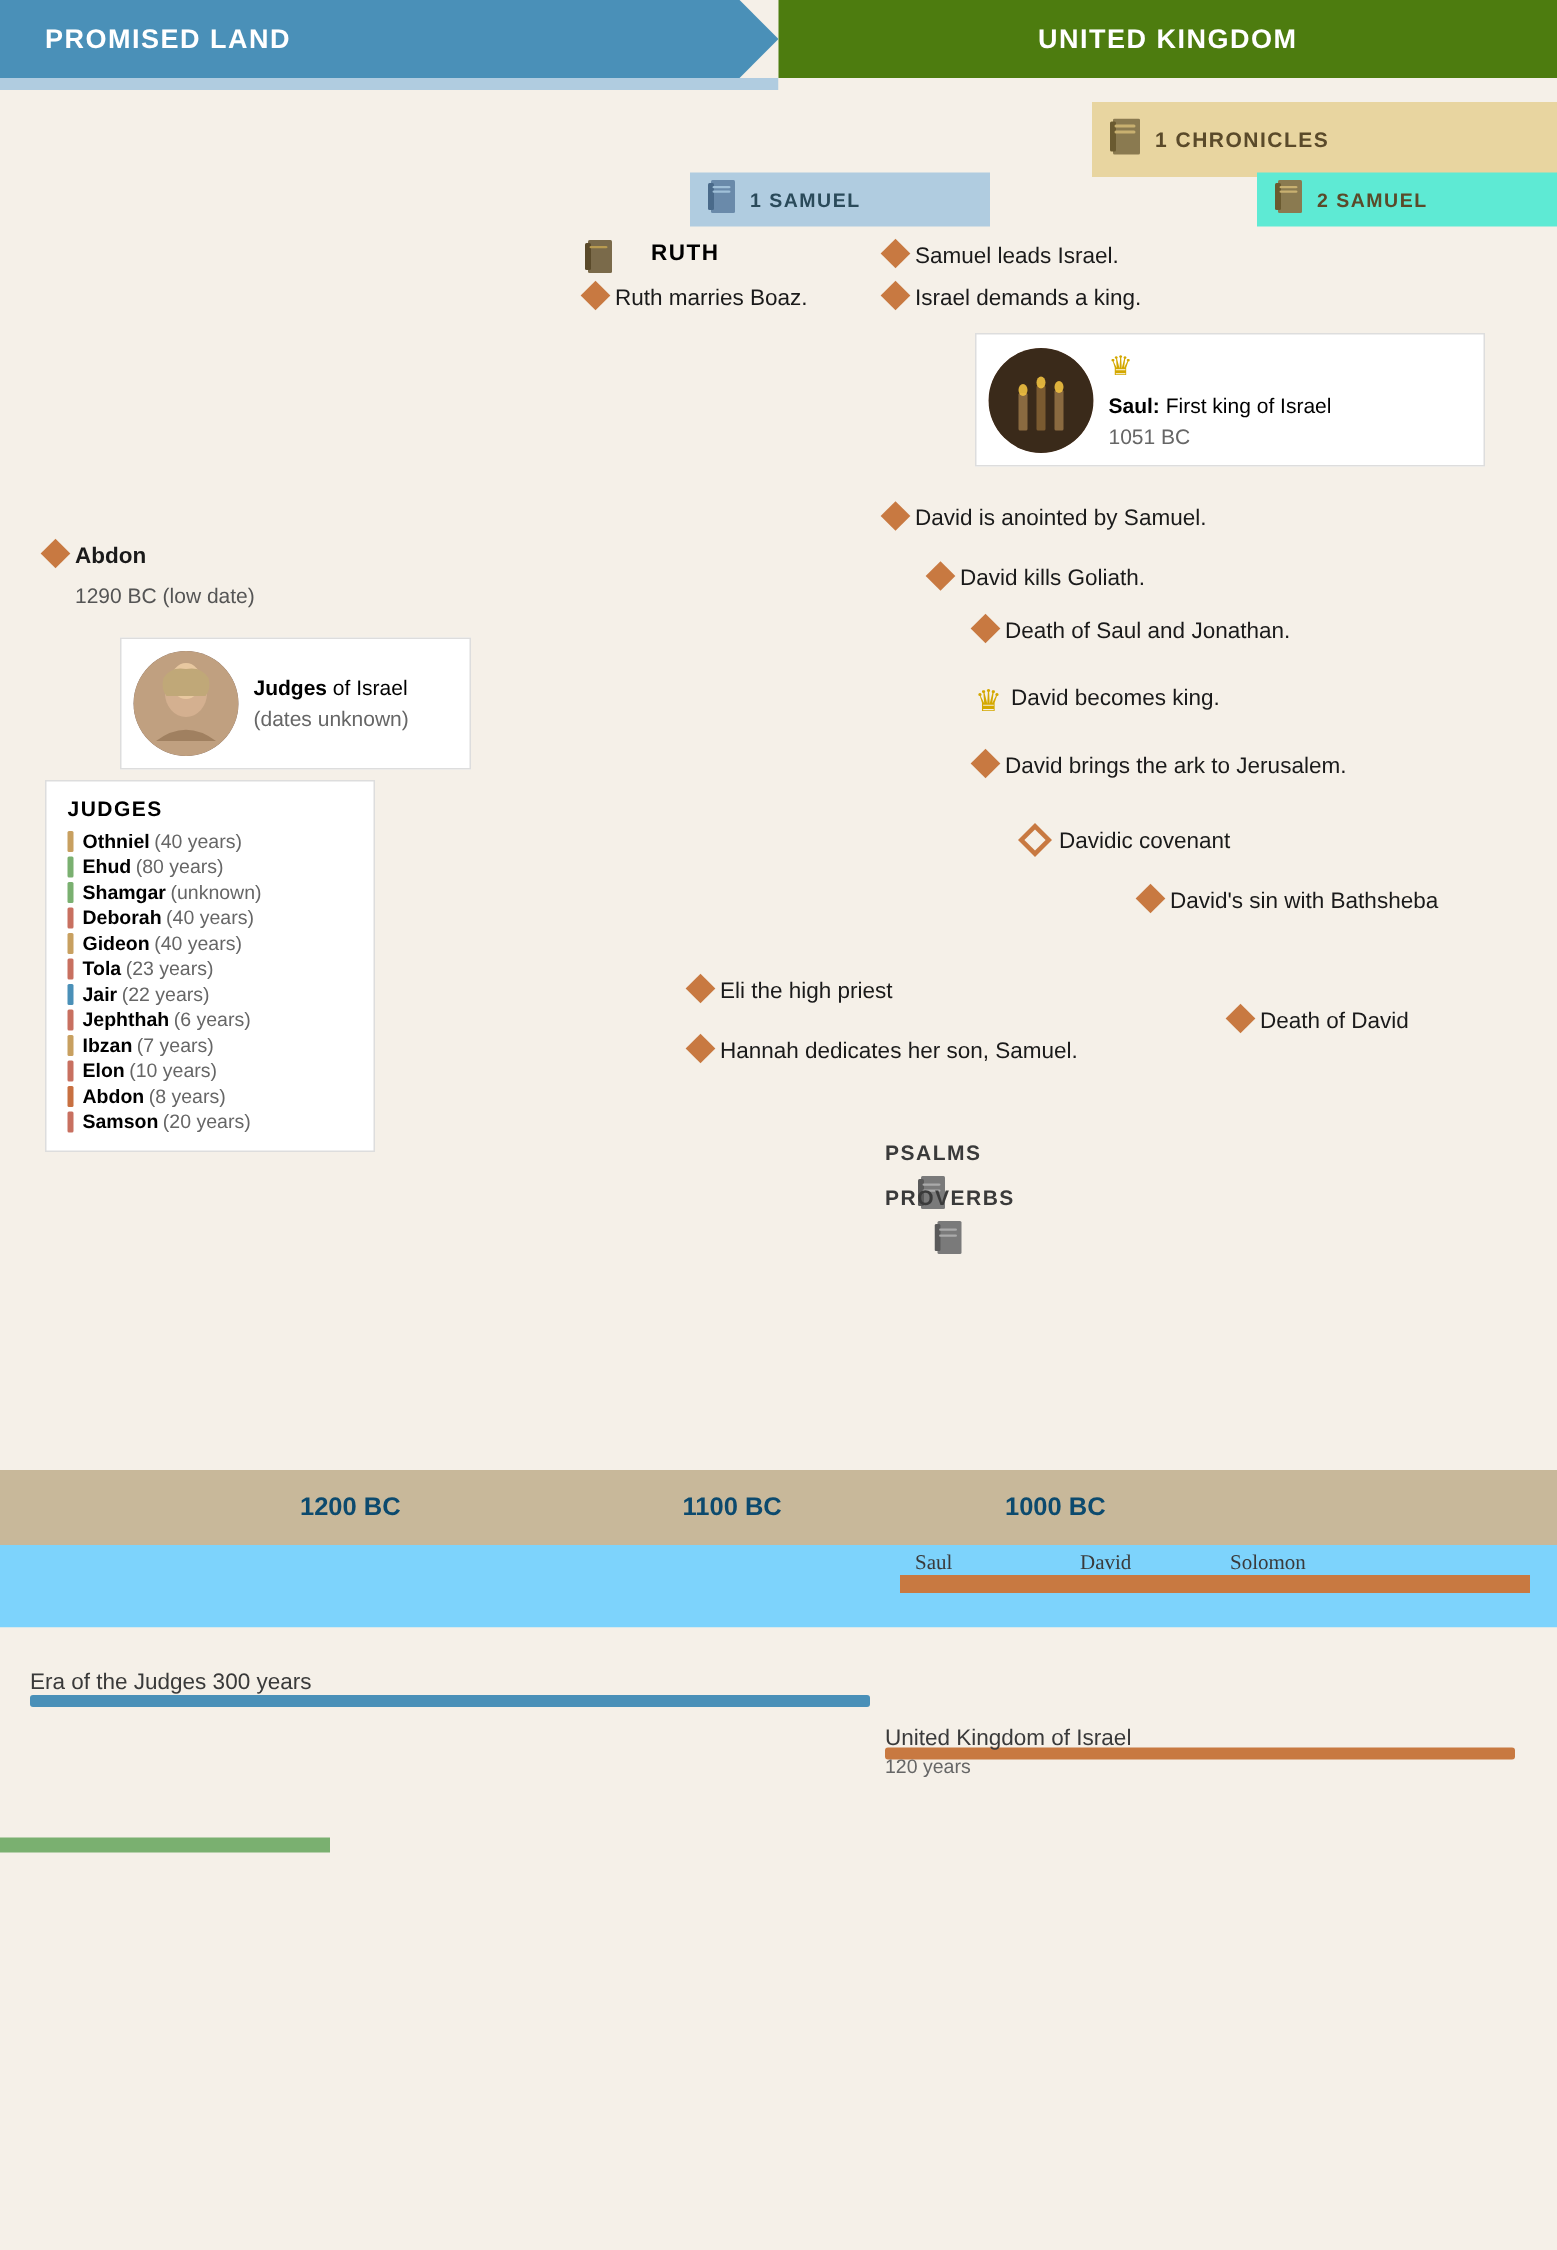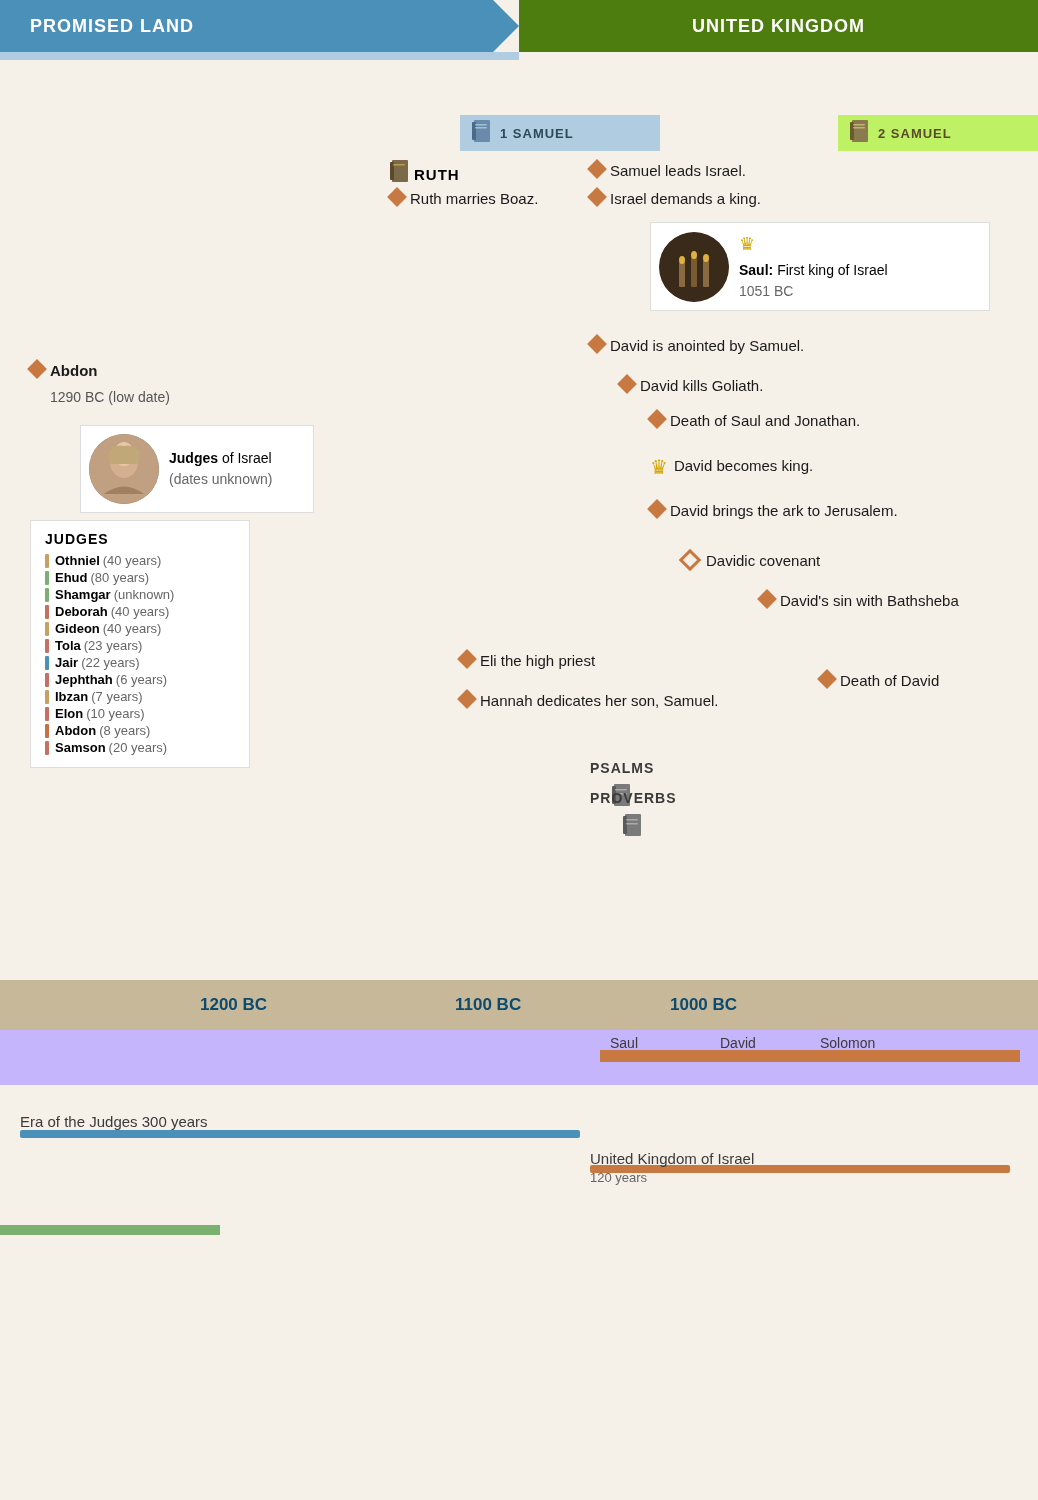--- a/index.html
+++ b/index.html
@@ -66,21 +66,21 @@
     .book-1samuel {
       background: #b0cce0;
       top: 55px;
       left: 460px;
       width: 200px;
       height: 36px;
       color: #2a4a5a;
       font-size: 13px;
     }
     .book-2samuel {
-      background: #bef264;
+      background: #5eead4;
       top: 55px;
       right: 0;
       width: 200px;
       height: 36px;
       color: #5a4a2a;
       font-size: 13px;
     }
 
     
     .main-content {
@@ -266,20 +266,31 @@
   </div>
 </div>
 
 <div style="display:flex; height:8px; width:100%;">
   <div style="width:50%; background:#b0cce0;"></div>
   <div style="width:50%; background:#f5f0e8;"></div>
 </div>
 
 <div style="position:relative; height:100px; background:#f5f0e8;">
 
+  <div class="book-banner book-chronicles">
+    <span>
+      <svg width="22" height="26" viewBox="0 0 22 26">
+        <rect x="2" y="0" width="18" height="24" fill="#8a7a50" rx="1"></rect>
+        <rect x="0" y="2" width="4" height="20" fill="#6a5a30" rx="1"></rect>
+        <rect x="3" y="4" width="14" height="2" fill="#c8b070" rx="1"></rect>
+        <rect x="3" y="8" width="14" height="2" fill="#c8b070" rx="1"></rect>
+      </svg>
+    </span>
+    <span>1 CHRONICLES</span>
+  </div>
 
   <div class="book-banner book-1samuel">
     <span>
       <svg width="20" height="24" viewBox="0 0 20 24">
         <rect x="2" y="0" width="16" height="22" fill="#6a8aaa" rx="1"></rect>
         <rect x="0" y="2" width="4" height="18" fill="#4a6a8a" rx="1"></rect>
         <rect x="3" y="4" width="12" height="1.5" fill="#a0c0d8" rx="1"></rect>
         <rect x="3" y="7" width="12" height="1.5" fill="#a0c0d8" rx="1"></rect>
       </svg>
     </span>
@@ -294,21 +305,21 @@
         <rect x="3" y="4" width="12" height="1.5" fill="#c8b070" rx="1"></rect>
         <rect x="3" y="7" width="12" height="1.5" fill="#c8b070" rx="1"></rect>
       </svg>
     </span>
     <span>2 SAMUEL</span>
   </div>
 </div>
 
 <div class="main-content" style="min-height:820px;">
 
-  <div style="position:absolute; top:0; left:390px; display:flex; align-items:center; gap:4px;">
+  <div style="position:absolute; top:0; left:390px; display:flex; align-items:flex-start; gap:24px;">
     <span>
       <svg width="20" height="24" viewBox="0 0 20 24">
         <rect x="2" y="0" width="16" height="22" fill="#7a6a4a" rx="1"></rect>
         <rect x="0" y="2" width="4" height="18" fill="#5a4a2a" rx="1"></rect>
         <rect x="3" y="4" width="12" height="1.5" fill="#b89a50" rx="1"></rect>
       </svg>
     </span>
     <span style="font-weight:bold; font-size:15px; letter-spacing:1px;">RUTH</span>
   </div>
 
@@ -524,21 +535,21 @@
   </div>
 
 </div>
 
 <div class="timeline-section" style="margin-top:0; position:relative; height:50px; background:#c8b89a;">
   <span class="timeline-label" style="left:200px;">1200 BC</span>
   <span class="timeline-label" style="left:455px;">1100 BC</span>
   <span class="timeline-label" style="left:670px;">1000 BC</span>
 </div>
 
-<div class="kings-section" style="height:55px; position:relative; background:#c4b5fd;">
+<div class="kings-section" style="height:55px; position:relative; background:#7dd3fc;font-family:Liberation Serif, serif;">
   <span class="king-label" style="left:610px;">Saul</span>
   <span class="king-label" style="left:720px;">David</span>
   <span class="king-label" style="left:820px;">Solomon</span>
   <div class="kings-bar" style="left:600px; width:420px;"></div>
 </div>
 
 <div class="era-section" style="height:130px; position:relative; background:#f5f0e8;">
 
   <div class="era-bar era-judges"></div>
   <span class="era-label" style="left:20px; top:28px; font-size:15px;">

